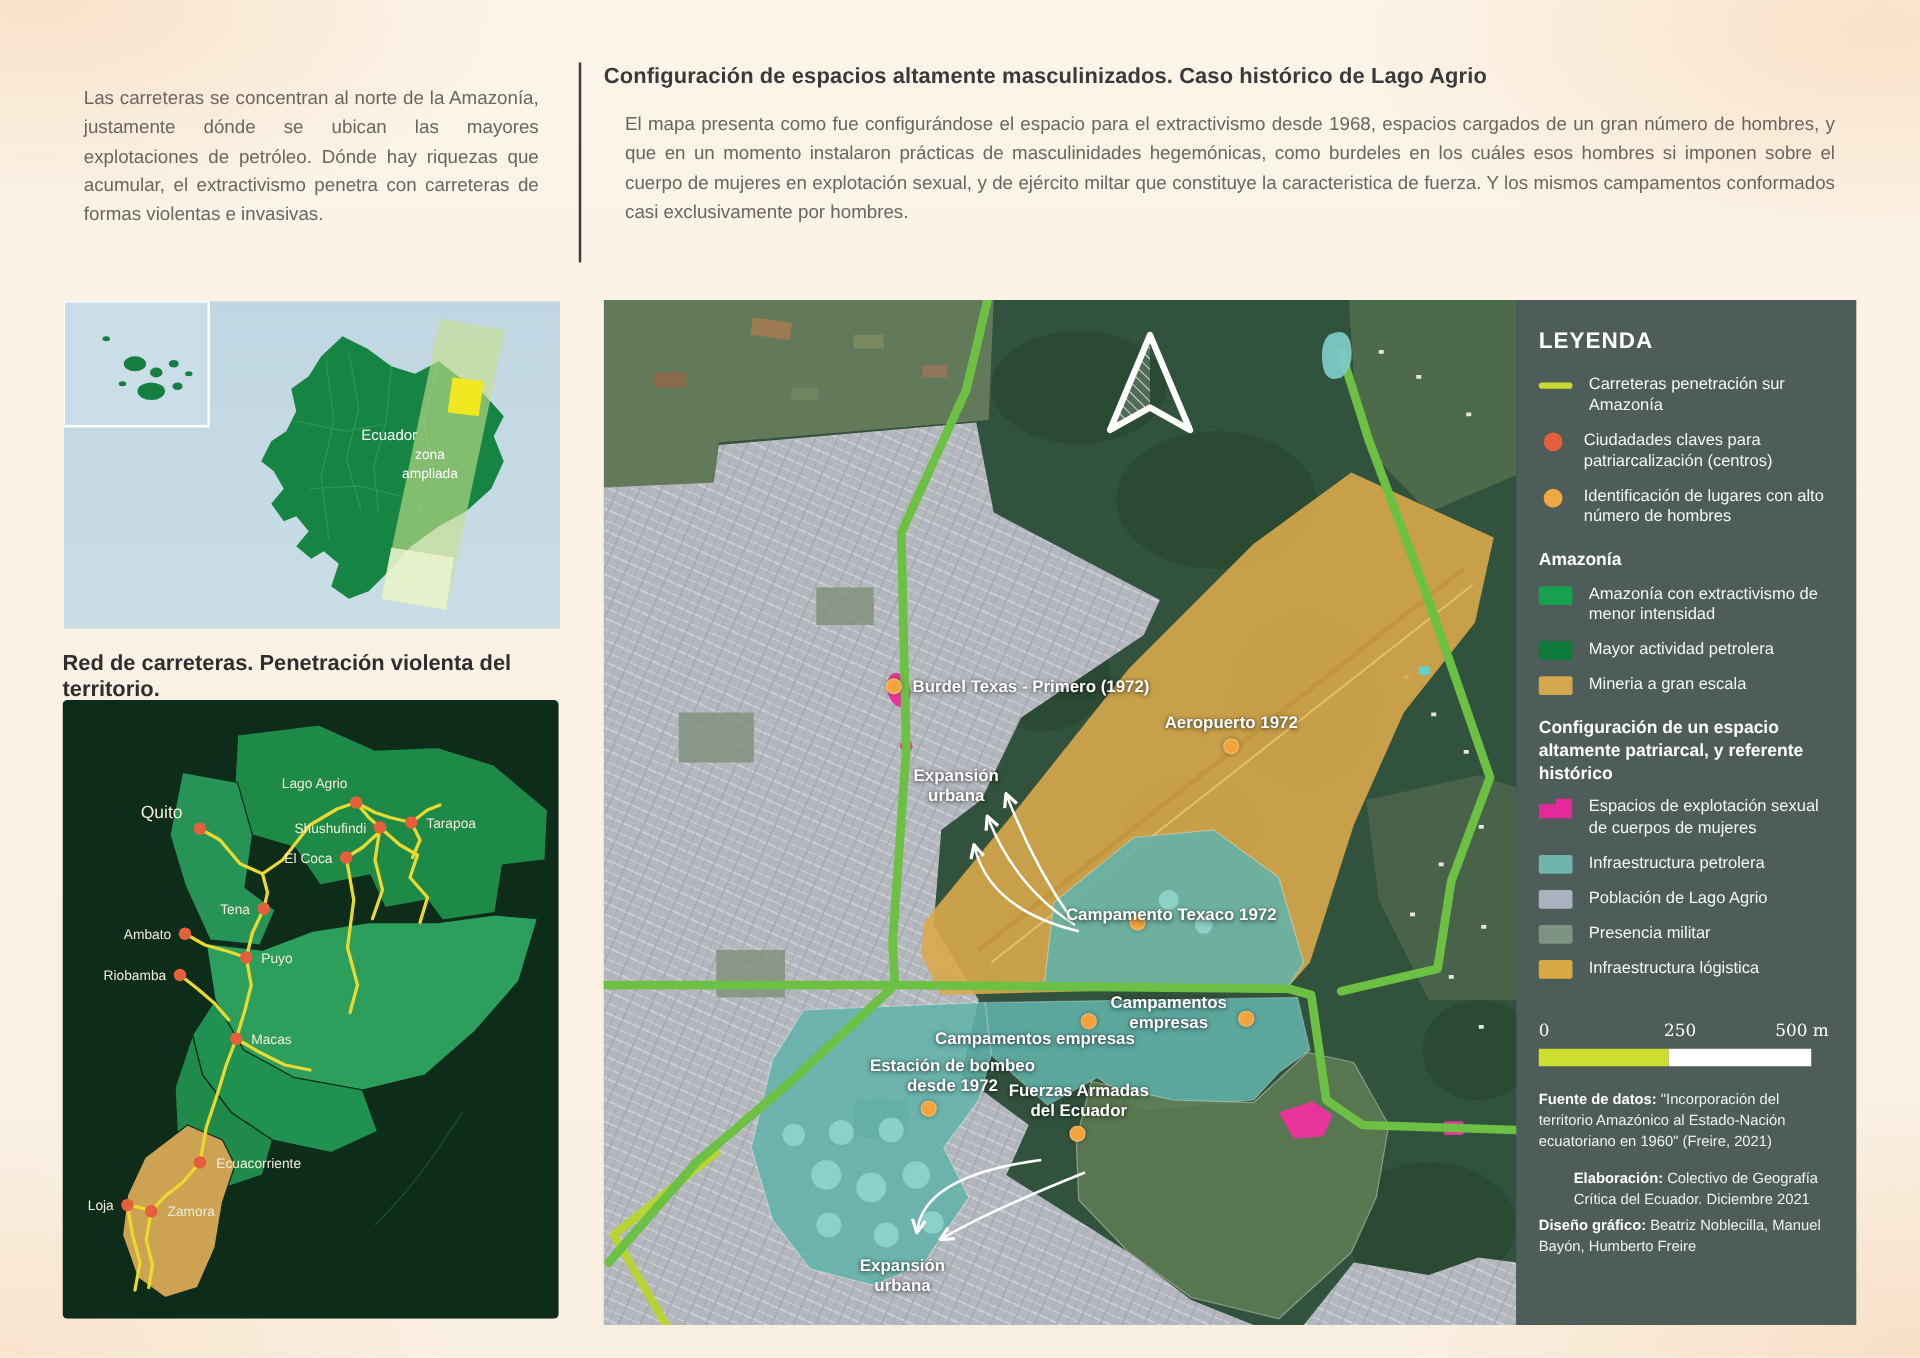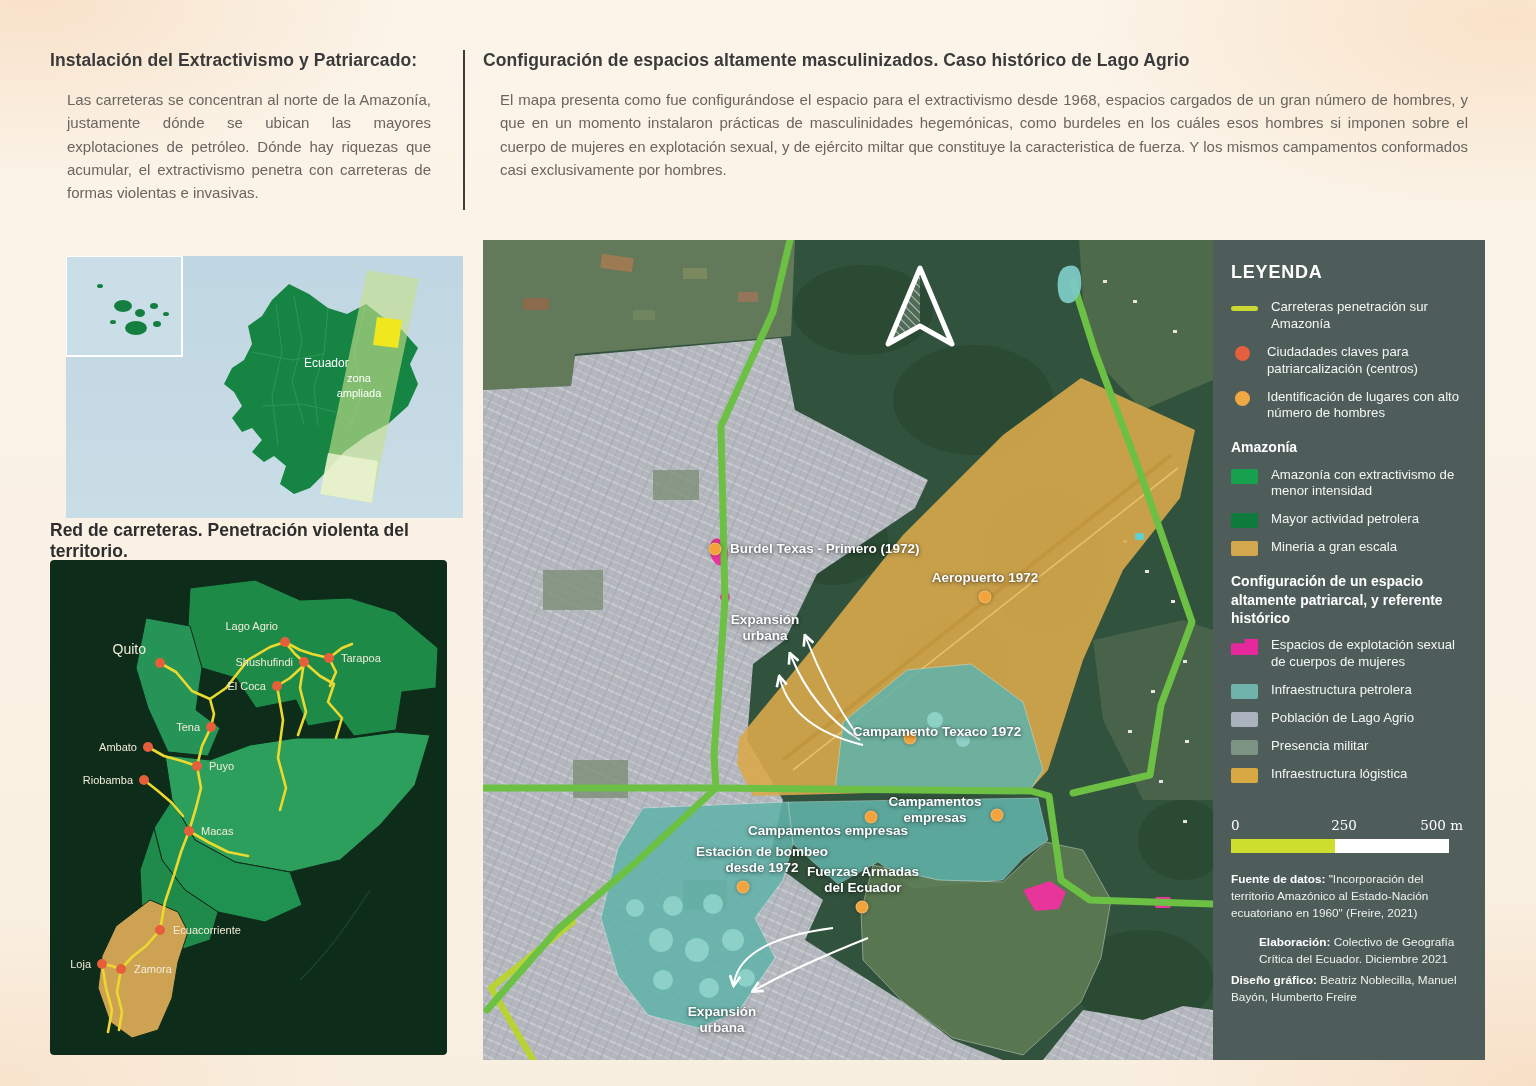--- a/index.html
+++ b/index.html
@@ -17,21 +17,21 @@
   .abs{position:absolute;}
 
   
   .intro h2{margin:0 0 12px;font-size:17.5px;color:#3a3a3a;letter-spacing:.1px;}
   .intro p{margin:17px;font-size:15px;line-height:1.55;color:#6b6560;text-align:justify;}
   .intro-left{top:50px;left:50px;width:398px;}
   .intro-right{top:50px;left:483px;width:1002px;}
   .col-divider{top:50px;left:463px;width:2px;height:160px;background:#3c3c3c;}
 
   
-  .minimap{top:240px;left:50px;width:397px;height:262px;margin:16px;}
+  .minimap{top:240px;left:50px;width:397px;height:262px;margin:1px;}
   .minimap svg{display:block;}
 
   
   .roadmap-title{top:520px;left:50px;width:400px;margin:0;font-size:17.5px;color:#2e2e2e;}
   .roadmap{top:560px;left:50px;width:397px;height:495px;margin:0;}
   .roadmap svg{display:block;border-radius:4px;}
 
   
   .satmap{top:240px;left:483px;width:1002px;height:820px;margin:0;}
   .satmap > svg{display:block;position:absolute;top:0;left:0;}
@@ -66,21 +66,20 @@
   .scale-bar .seg2{flex:1;height:100%;background:#ffffff;}
   .legend-sources{margin-top:18px;}
   .legend-sources p{margin:0 0 4px;font-size:11.8px;line-height:1.45;color:#eef1ee;}
   .legend-sources p.gap{margin-top:12px;margin-left:28px;}
   .legend-sources b{color:#fff;}
 </style>
 </head>
 <body>
 
 <section class="abs intro intro-left">
-  <h2>Instalación del Extractivismo y Patriarcado:</h2>
   <p>Las carreteras se concentran al norte de la Amazonía, justamente dónde se ubican las mayores explotaciones de petróleo. Dónde hay riquezas que acumular, el extractivismo penetra con carreteras de formas violentas e invasivas.</p>
 </section>
 
 <div class="abs col-divider"></div>
 
 <section class="abs intro intro-right">
   <h2>Configuración de espacios altamente masculinizados. Caso histórico de Lago Agrio</h2>
   <p>El mapa presenta como fue configurándose el espacio para el extractivismo desde 1968, espacios cargados de un gran número de hombres, y que en un momento instalaron prácticas de masculinidades hegemónicas, como burdeles en los cuáles esos hombres si imponen sobre el cuerpo de mujeres en explotación sexual, y de ejército miltar que constituye la caracteristica de fuerza. Y los mismos campamentos conformados casi exclusivamente por hombres.</p>
 </section>
 

